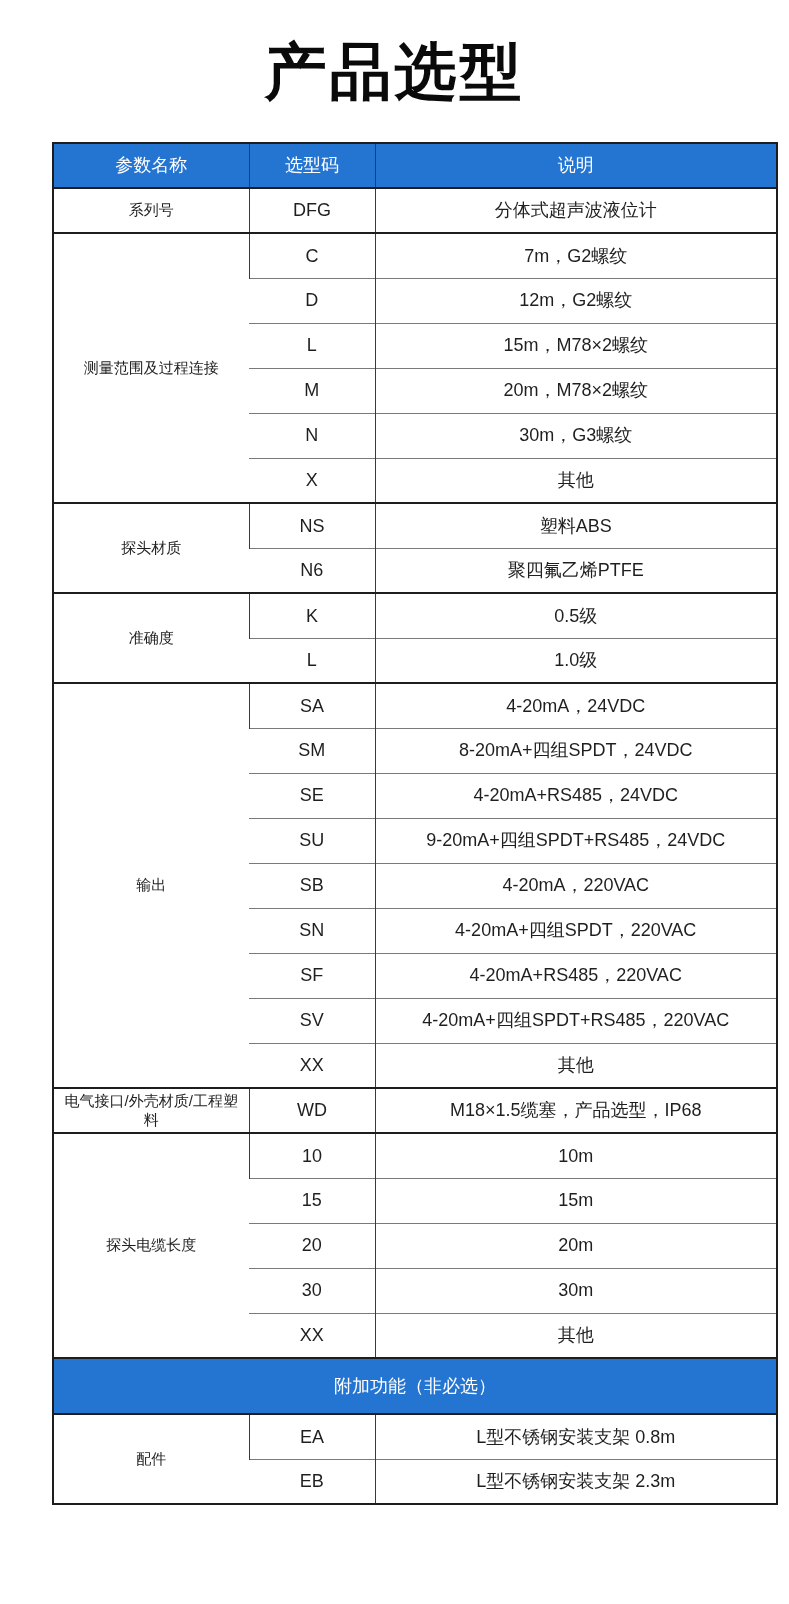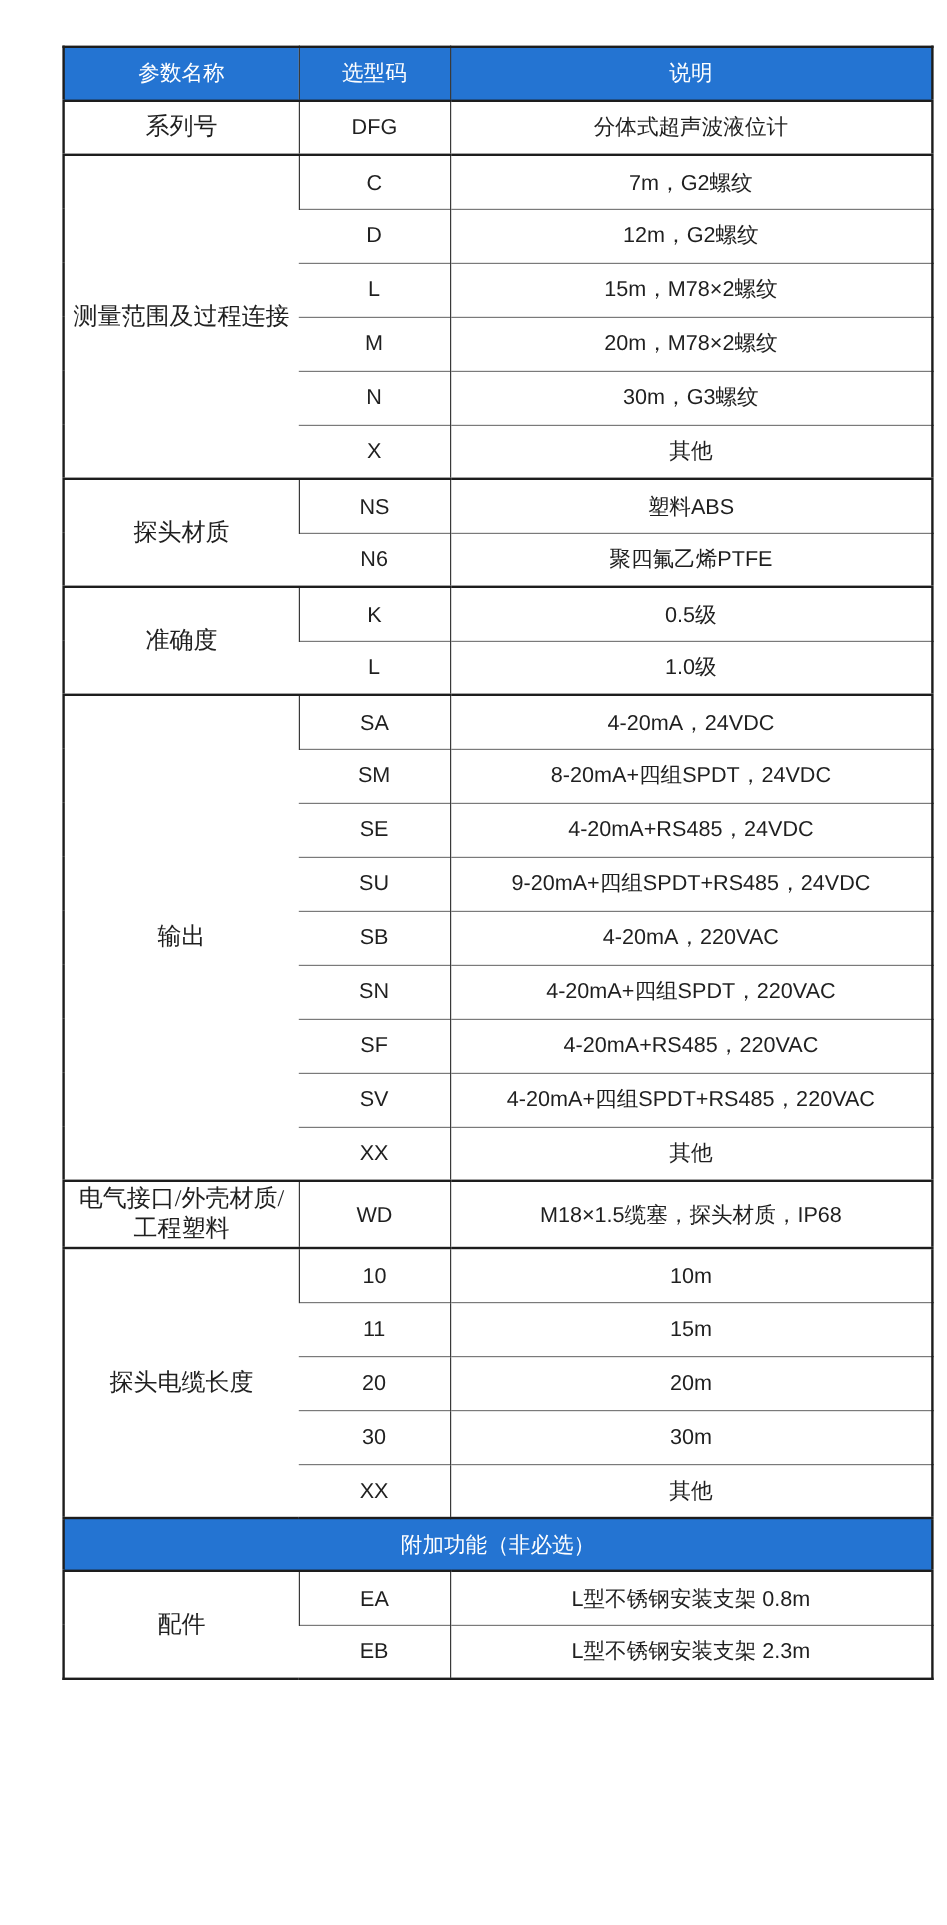--- a/index.html
+++ b/index.html
@@ -52,32 +52,33 @@
     font-weight:400;
     border-left:1px solid var(--border-mid);
   }
   thead th:first-child{border-left:none;}
   tbody td{
     border-left:1px solid var(--border-mid);
     border-top:1px solid var(--border-light);
   }
   tbody td:first-child{border-left:none;}
   tbody tr.section-start td{border-top:2px solid var(--border-dark);}
-  td.param-label{font-size:20px;font-family:Liberation Serif, serif;}
+  td.param-label{font-size:15px;}
   td.banner-cell{
     background:var(--accent);
     color:var(--header-text);
     border-left:none !important;
-    height:44px;
+    height:56px;
   }
 </style>
 </head>
 <body>
 
 <div class="page">
+  <h1 class="page-title">产品选型</h1>
 
   <table class="selection">
     <colgroup>
       <col class="c-param">
       <col class="c-code">
       <col class="c-desc">
     </colgroup>
     <thead>
       <tr>
         <th>参数名称</th>
@@ -167,29 +168,29 @@
           <td class="code-cell">SV</td>
           <td class="desc-cell">4-20mA+四组SPDT+RS485，220VAC</td>
         </tr>
         <tr>
           <td class="code-cell">XX</td>
           <td class="desc-cell">其他</td>
         </tr>
         <tr class="section-start">
           <td class="param-label" rowspan="1">电气接口/外壳材质/工程塑料</td>
           <td class="code-cell">WD</td>
-          <td class="desc-cell">M18×1.5缆塞，探头材质，IP68</td>
+          <td class="desc-cell">M18×1.5缆塞，产品选型，IP68</td>
         </tr>
         <tr class="section-start">
           <td class="param-label" rowspan="5">探头电缆长度</td>
           <td class="code-cell">10</td>
           <td class="desc-cell">10m</td>
         </tr>
         <tr>
-          <td class="code-cell">11</td>
+          <td class="code-cell">15</td>
           <td class="desc-cell">15m</td>
         </tr>
         <tr>
           <td class="code-cell">20</td>
           <td class="desc-cell">20m</td>
         </tr>
         <tr>
           <td class="code-cell">30</td>
           <td class="desc-cell">30m</td>
         </tr>

